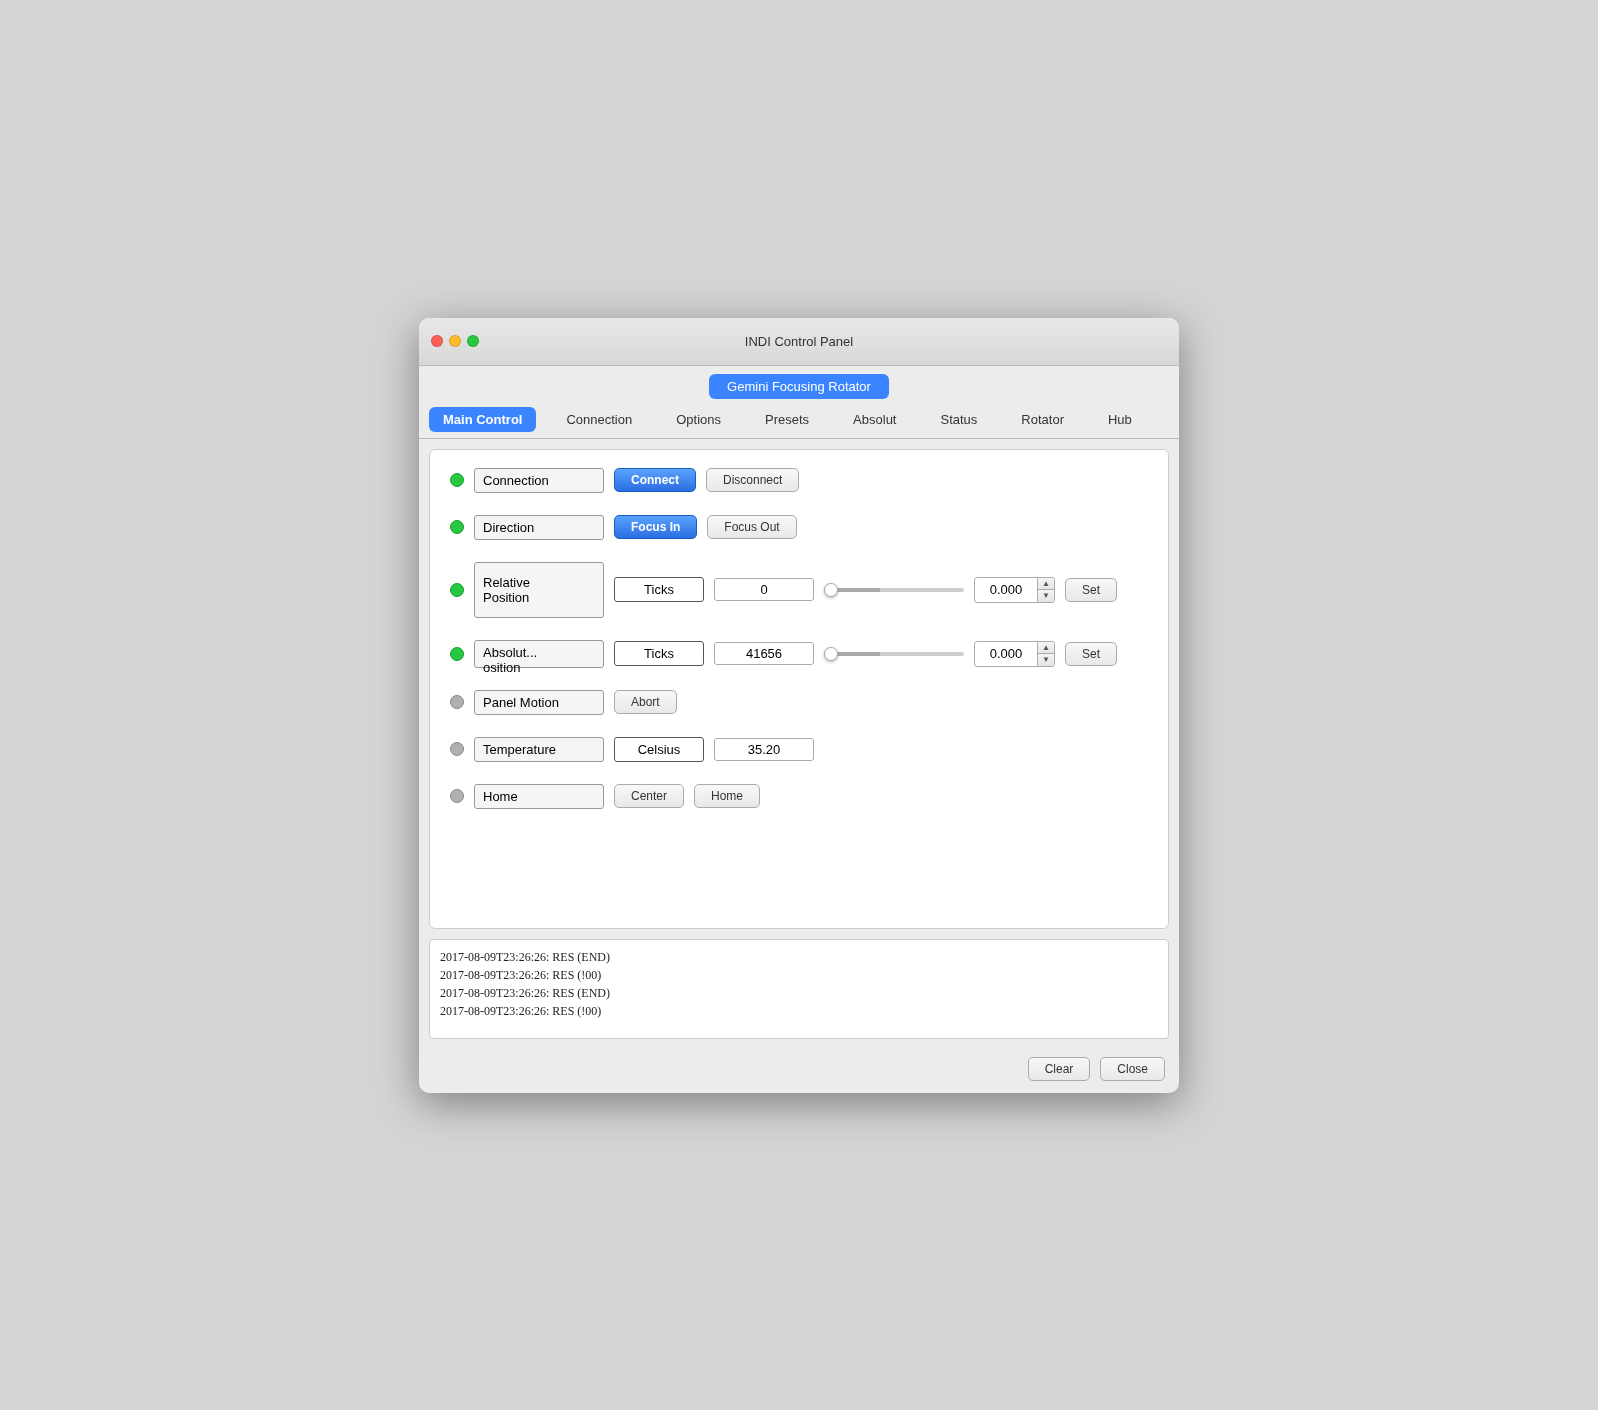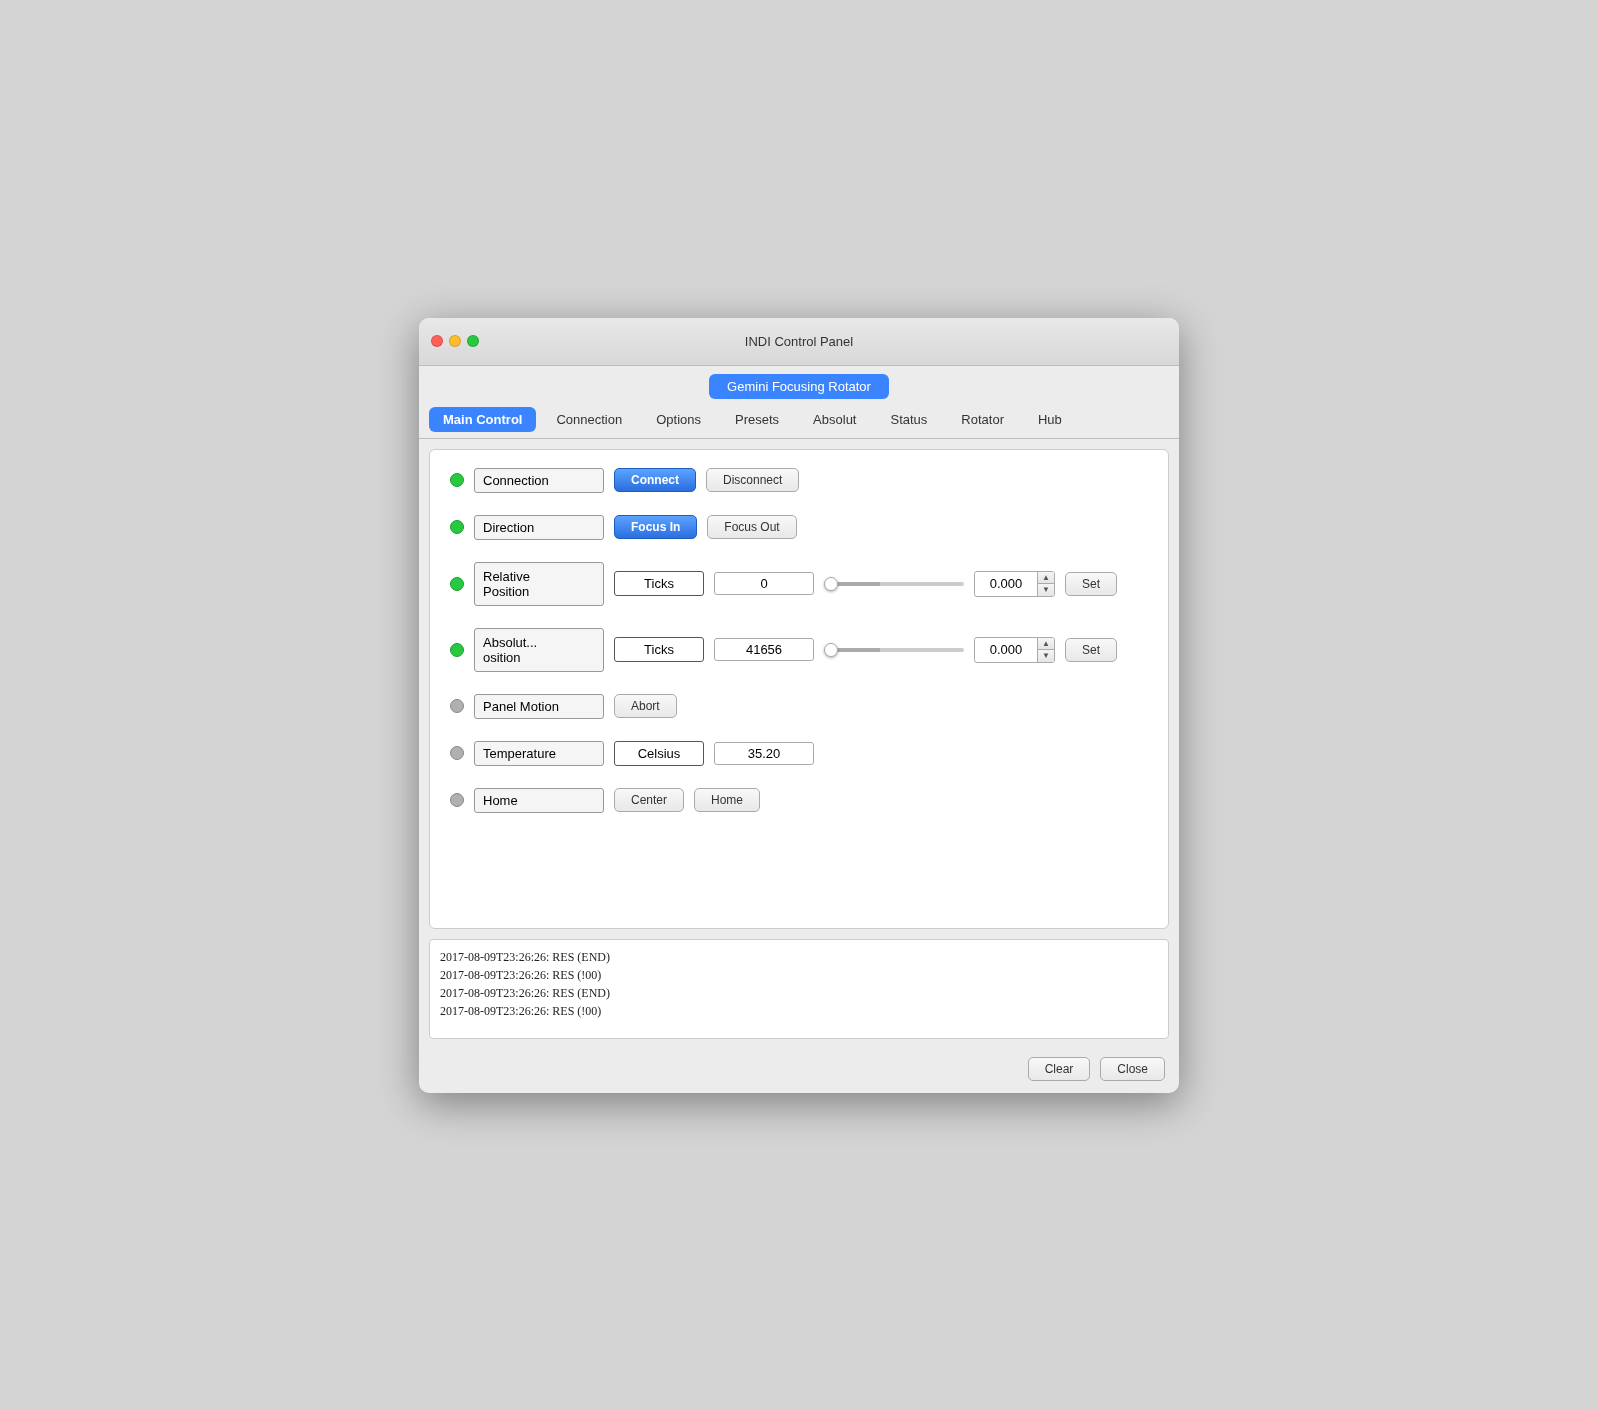--- a/index.html
+++ b/index.html
@@ -62,21 +62,21 @@
       padding: 5px 18px;
       border-radius: 6px;
       font-size: 13px;
       font-weight: 500;
     }
 
     .tabs-bar {
       background: #ececec;
       padding: 0 10px 6px 10px;
       display: flex;
-      gap: 6px;
+      gap: 16px;
       border-bottom: 1px solid #bbb;
     }
     .tab {
       padding: 5px 14px;
       border-radius: 6px;
       font-size: 13px;
       cursor: pointer;
       color: #333;
       background: transparent;
       border: none;
@@ -277,42 +277,42 @@
 
     <div class="control-row">
       <div class="indicator indicator-green"></div>
       <div class="label-box">Direction</div>
       <button class="btn btn-primary">Focus In</button>
       <button class="btn">Focus Out</button>
     </div>
 
     <div class="control-row">
       <div class="indicator indicator-green"></div>
-      <div class="label-box" style="height:44px; display:flex; align-items:center;">
+      <div class="label-box" style="height:56px; display:flex; align-items:center;">
         <span style="white-space:pre-line;">Relative
 Position</span>
       </div>
       <div class="field-box">Ticks</div>
       <input class="value-input" type="text" value="0" style="">
       <div class="slider-track">
         <div class="slider-thumb"></div>
       </div>
       <div class="spinner-wrap">
         <input class="spinner-input" type="text" value="0.000" style="">
         <div class="spinner-btns">
           <button class="spinner-btn">▲</button>
           <button class="spinner-btn">▼</button>
         </div>
       </div>
       <button class="btn">Set</button>
     </div>
 
     <div class="control-row">
       <div class="indicator indicator-green"></div>
-      <div class="label-box" style="height:44px; display:flex; align-items:center;">
+      <div class="label-box" style="height:28px; display:flex; align-items:flex-start;">
         <span style="white-space:pre-line;">Absolut...
 osition</span>
       </div>
       <div class="field-box">Ticks</div>
       <input class="value-input" type="text" value="41656" style="">
       <div class="slider-track">
         <div class="slider-thumb"></div>
       </div>
       <div class="spinner-wrap">
         <input class="spinner-input" type="text" value="0.000" style="">

